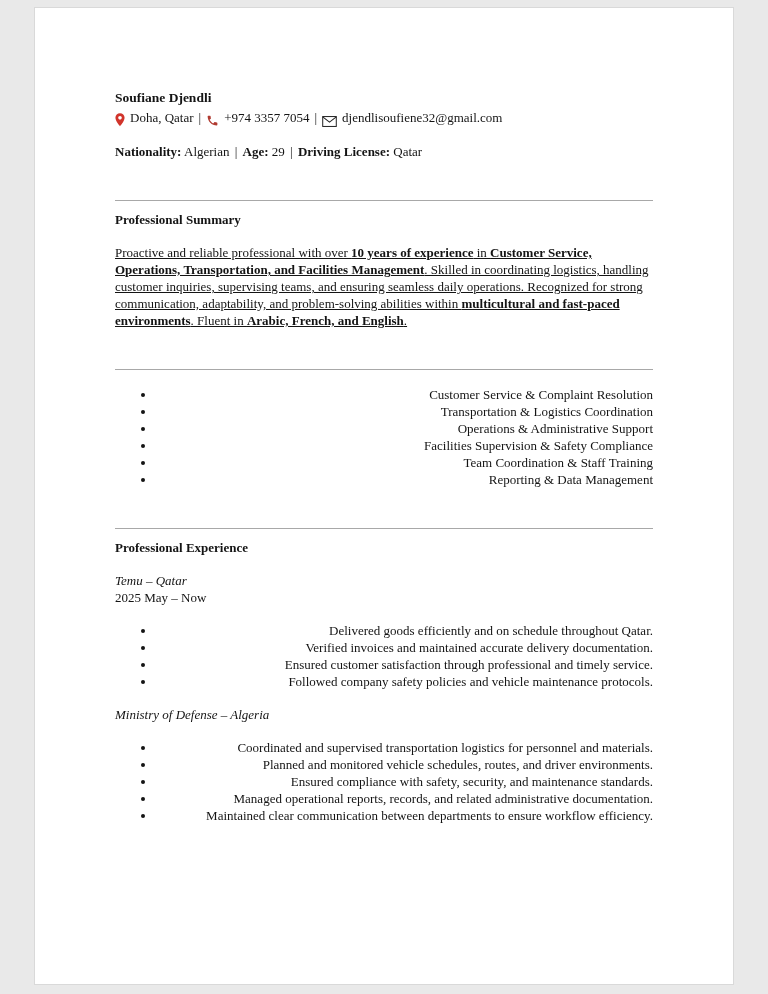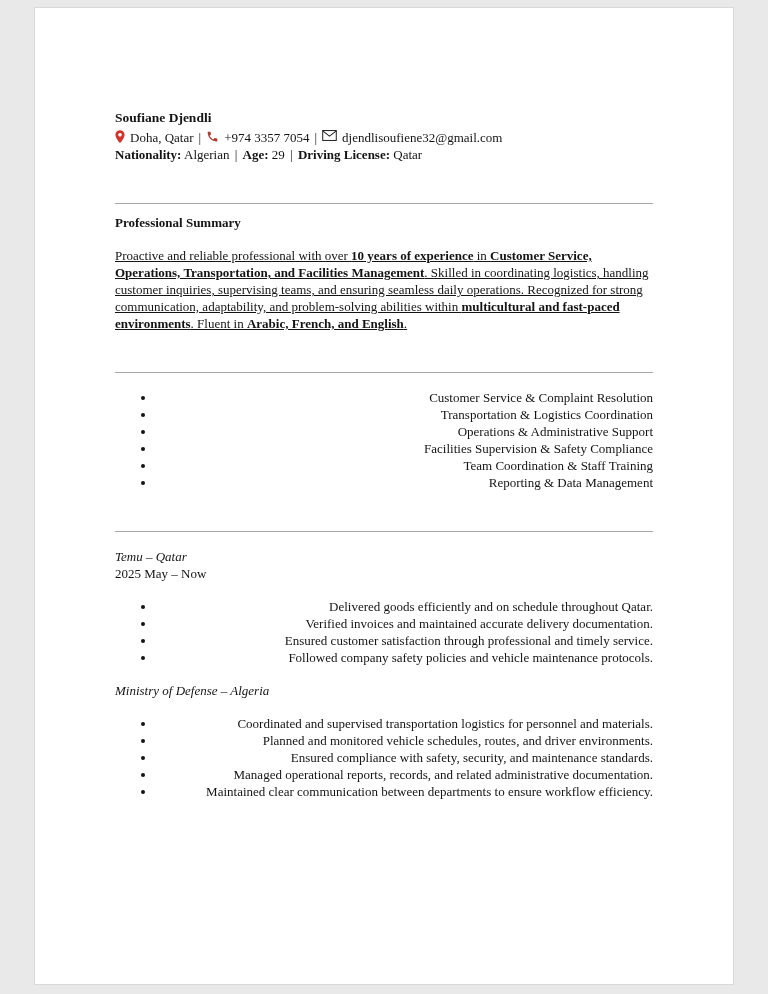--- a/index.html
+++ b/index.html
@@ -14,30 +14,30 @@
     width: 700px;
     min-height: 978px;
     margin: 7px auto;
     background: #ffffff;
     border: 1px solid #d9d9d9;
     padding: 81px 80px 40px 80px;
     font-size: 13px;
     line-height: 17px;
   }
   .bold { font-weight: bold; }
-  .name { font-size: 13.5px; font-weight: bold; margin-top: 20px; }
+  .name { font-size: 13.5px; font-weight: bold; }
   .contact-line {
     margin-top: 3px;
     display: flex;
-    align-items: flex-start;
+    align-items: flex-end;
     flex-wrap: wrap;
     gap: 0 5px;
   }
   .icon { display: inline-flex; align-items: center; position: relative; top: 1px; }
-  .meta-line { margin-top: 0; }
+  .meta-line { margin-top: 17px; }
   .meta-line .sep { padding: 0 2px; }
   .rule {
     border: none;
     border-top: 1px solid #a8a8a8;
     height: 0;
     margin: 40px 0 0 0;
   }
   .section-heading { font-weight: bold; margin-top: 10px; }
   .summary-text { margin-top: 16px; text-decoration: underline; }
   ul.bullets {
@@ -101,20 +101,21 @@
   <ul class="bullets">
     <li>Customer Service &amp; Complaint Resolution</li>
     <li>Transportation &amp; Logistics Coordination</li>
     <li>Operations &amp; Administrative Support</li>
     <li>Facilities Supervision &amp; Safety Compliance</li>
     <li>Team Coordination &amp; Staff Training</li>
     <li>Reporting &amp; Data Management</li>
   </ul>
 
   <hr class="rule">
+  <div class="section-heading">Professional Experience</div>
 
   <div class="job">
     <div class="company">Temu – Qatar</div>
     <div class="dates">2025 May – Now</div>
     <ul class="bullets">
       <li>Delivered goods efficiently and on schedule throughout Qatar.</li>
       <li>Verified invoices and maintained accurate delivery documentation.</li>
       <li>Ensured customer satisfaction through professional and timely service.</li>
       <li>Followed company safety policies and vehicle maintenance protocols.</li>
     </ul>

